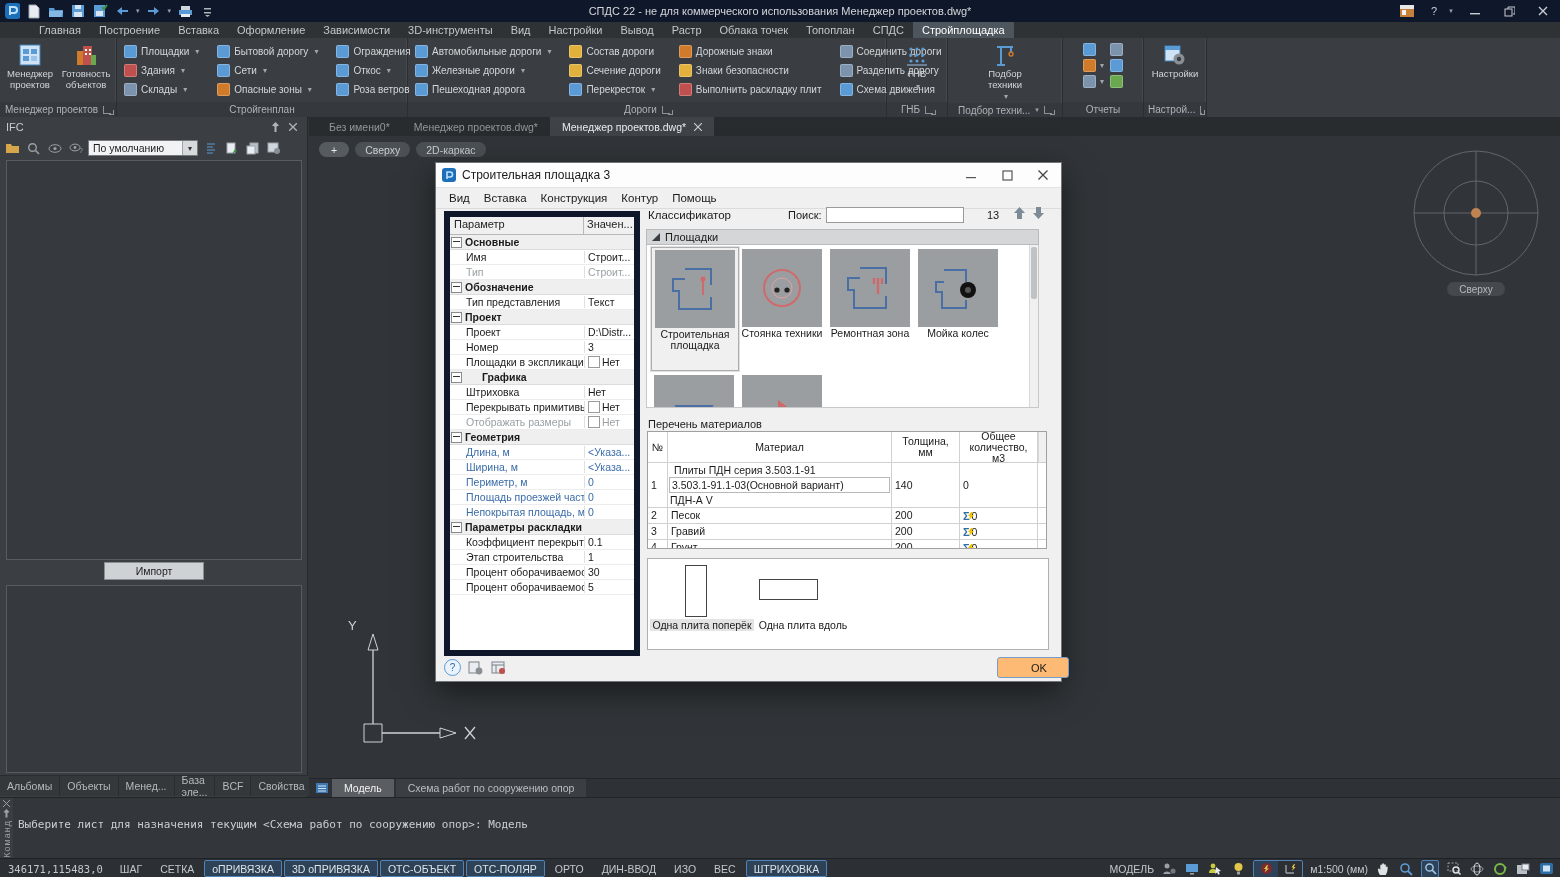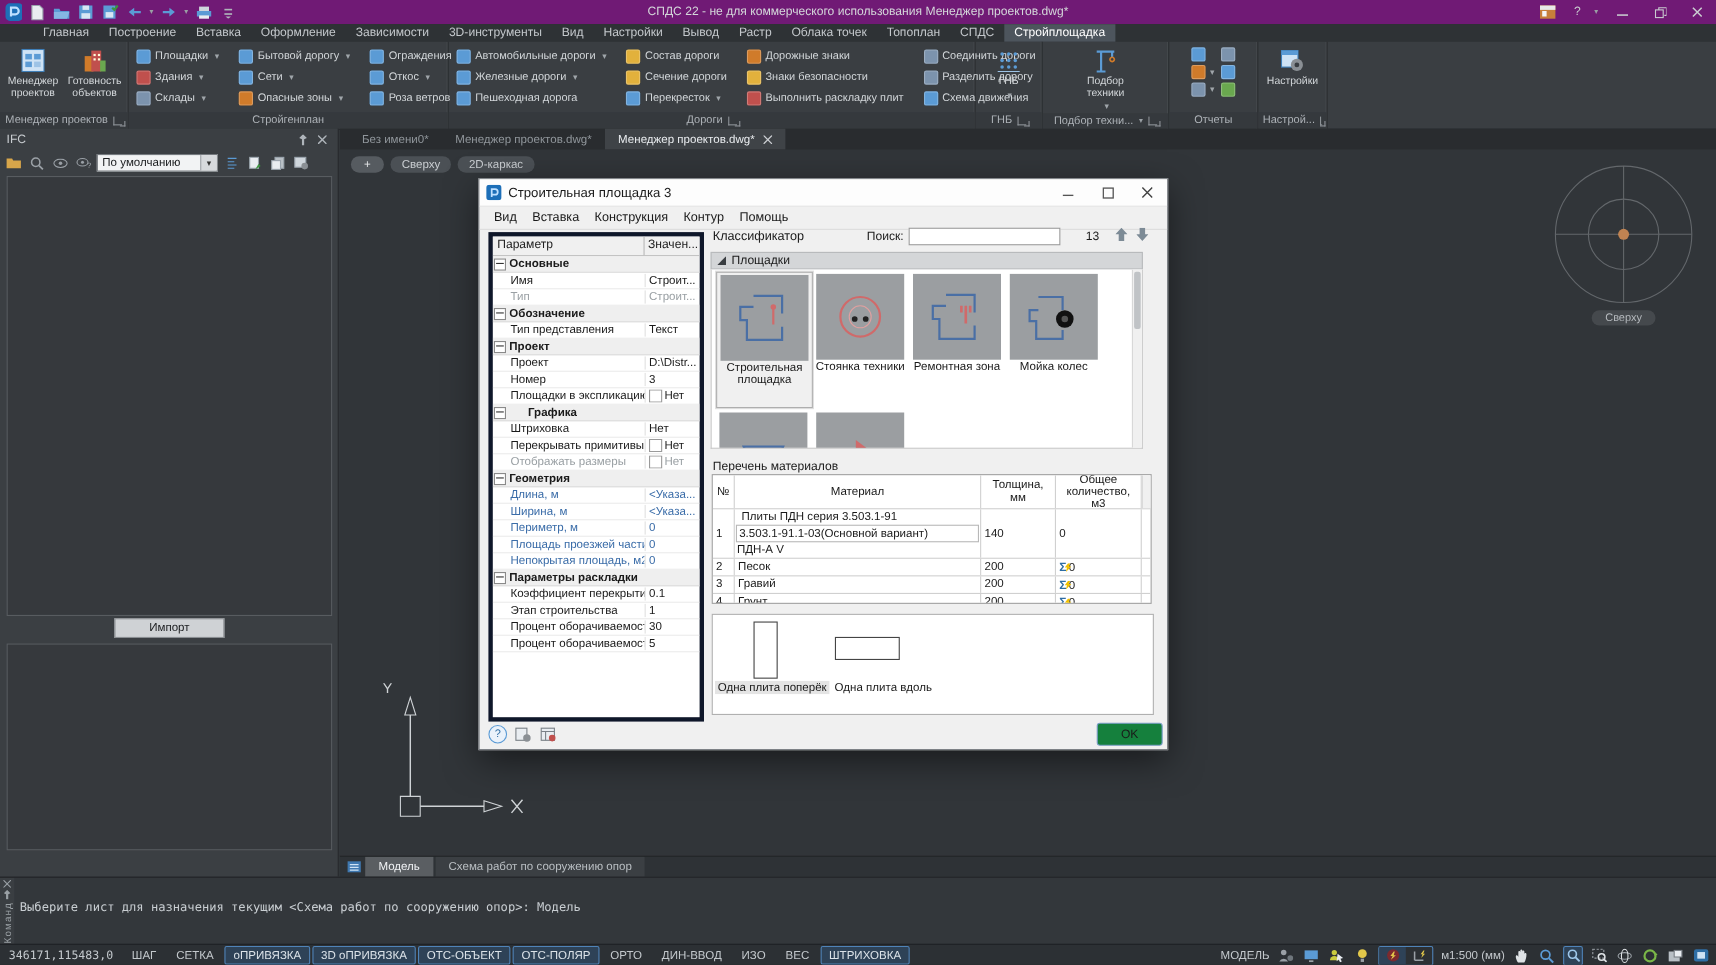--- a/index.html
+++ b/index.html
@@ -1,20 +1,20 @@
 <!DOCTYPE html>
 <html><head>
 <meta charset="utf-8">
 <style>
   html,body{margin:0;padding:0;background:#222;}
   #app{position:relative;width:1560px;height:877px;overflow:hidden;background:#33373a;
        font-family:"Liberation Sans",sans-serif;font-size:11px;color:#d2d6d9;-webkit-font-smoothing:antialiased;}
   .abs{position:absolute;}
   
-  #titlebar{left:0;top:0;width:1560px;height:22px;background:#701a75;border-bottom:1px solid #2a2d30;display:flex;align-items:center;}
+  #titlebar{left:0;top:0;width:1560px;height:22px;background:#0f172a;border-bottom:1px solid #2a2d30;display:flex;align-items:center;}
   .qat{display:flex;align-items:center;gap:6px;padding-left:4px;}
   .qicon{width:16px;height:16px;display:inline-flex;align-items:center;justify-content:center;}
   .tb-title{position:absolute;left:0;right:0;text-align:center;font-size:11px;color:#d4d7da;pointer-events:none;}
   .winbtns{position:absolute;right:0;top:0;height:22px;display:flex;}
   .winbtn{width:34px;height:22px;display:flex;align-items:center;justify-content:center;color:#c9ccd0;}
   .dd-mini{font-size:7px;color:#9aa0a5;}
   
   #tabbar{left:0;top:22px;width:1560px;height:16px;background:#2e3235;display:flex;align-items:stretch;padding-left:30px;box-sizing:border-box;}
   .rtab{padding:1px 9px;font-size:11px;color:#c3c7cb;display:flex;align-items:center;}
   .rtab.active{background:#4d555d;color:#fff;}
@@ -66,21 +66,21 @@
   .wtab.active{background:#5a5e62;color:#f0f2f4;}
   
   #dialog{left:435px;top:162px;width:627px;height:520px;background:#f0f0f0;border:1px solid #70757a;box-shadow:0 10px 30px rgba(0,0,0,.5);color:#1a1a1a;box-sizing:border-box;}
   .dlg-title{height:24px;background:#fdfdfd;display:flex;align-items:center;padding-left:6px;gap:6px;border-bottom:1px solid #e2e2e2;}
   .dlg-title .t{font-size:12px;color:#1a1a1a;}
   .dlg-winbtns{margin-left:auto;display:flex;height:24px;}
   .dlg-winbtn{width:36px;display:flex;align-items:center;justify-content:center;color:#333;}
   .dlg-menu{height:20px;display:flex;align-items:center;padding-left:6px;border-bottom:1px solid #dcdcdc;background:#f0f0f0;}
   .dlg-menu span{padding:0 7px;font-size:11.5px;}
   
-  #params{position:absolute;left:8px;top:48px;width:196px;height:445px;border:4px solid #0f172a;background:#fff;box-sizing:border-box;overflow:hidden;}
+  #params{position:absolute;left:8px;top:48px;width:196px;height:445px;border:6px solid #0f172a;background:#fff;box-sizing:border-box;overflow:hidden;}
   .phead{height:17px;display:flex;background:#f0f0f0;border-bottom:1px solid #b8b8b8;font-size:11px;color:#222;}
   .phead .c1{flex:1;padding:1px 4px;border-right:1px solid #b8b8b8;}
   .phead .c2{width:44px;padding:1px 3px;}
   .prow{height:14px;display:flex;align-items:center;font-size:10.5px;border-bottom:1px solid #ececec;justify-content:center;}
   .prow .plabel{flex:1;padding-left:16px;white-space:nowrap;overflow:hidden;}
   .prow .pval{width:46px;border-left:1px solid #e0e0e0;padding-left:3px;display:flex;align-items:center;gap:2px;white-space:nowrap;overflow:hidden;}
   .prow.pgroup{background:#efefef;font-weight:bold;border-bottom:1px solid #dcdcdc;}
   .prow.pgroup .plabel{padding-left:3px;}
   .expander{width:9px;height:9px;border:1px solid #8a8a8a;background:#fff;position:relative;margin:0 3px 0 1px;flex:none;}
   .expander::after{content:"";position:absolute;left:1px;right:1px;top:3px;height:1px;background:#333;}
@@ -111,21 +111,21 @@
   .mline{height:14px;display:flex;align-items:center;}
   .mline.boxed{border:1px solid #b8b8b8;margin:0 1px;padding-left:2px;}
   .sum{color:#2e6da4;font-weight:bold;font-size:11px;position:relative;margin-right:2px;}
   .bolt{position:absolute;left:5px;top:2px;}
   
   #preview{position:absolute;left:211px;top:395px;width:402px;height:92px;background:#fff;border:1px solid #b0b0b0;box-sizing:border-box;}
   .plate-v{position:absolute;left:37px;top:6px;width:20px;height:50px;border:1px solid #444;}
   .plate-h{position:absolute;left:111px;top:20px;width:57px;height:19px;border:1px solid #444;}
   .plabel1{position:absolute;left:2px;top:60px;width:104px;text-align:center;font-size:10.5px;background:#e4e4e4;}
   .plabel2{position:absolute;left:100px;top:60px;width:110px;text-align:center;font-size:10.5px;}
-  .okbtn{position:absolute;left:561px;top:494px;width:58px;height:19px;background:#15803d;border:1px solid #7a9cc6;border-radius:3px;display:flex;align-items:center;justify-content:center;font-size:11px;}
+  .okbtn{position:absolute;left:561px;top:494px;width:58px;height:19px;background:#fdba74;border:1px solid #7a9cc6;border-radius:3px;display:flex;align-items:center;justify-content:center;font-size:11px;padding-left:12px;}
   .dlg-foot-icons{position:absolute;left:8px;top:496px;display:flex;gap:6px;align-items:center;}
   .helpcirc{width:15px;height:15px;border-radius:50%;border:1px solid #5b9bd5;color:#2e6da4;background:#eaf2fb;display:flex;align-items:center;justify-content:center;font-size:10px;}
   
   #cmd{left:0;top:797px;width:1560px;height:61px;background:#33373b;border-top:1px solid #222528;overflow:hidden;}
   .cmd-strip{position:absolute;left:0;top:0;width:13px;height:61px;background:#3a3e42;display:flex;flex-direction:column;align-items:center;gap:2px;padding-top:2px;box-sizing:border-box;color:#9aa0a5;font-size:8px;}
   .cmd-vtext{writing-mode:vertical-rl;transform:rotate(180deg);font-size:9px;color:#9aa0a5;letter-spacing:1px;}
   .cmd-lines{position:absolute;left:18px;top:-4px;font-family:"DejaVu Sans Mono",monospace;font-size:11px;line-height:12.4px;color:#c9ced2;white-space:pre;}
   
   #status{left:0;top:858px;width:1560px;height:19px;background:#2c3034;border-top:1px solid #1f2225;display:flex;align-items:center;font-size:10.5px;color:#c3c8cc;}
   .coords{font-family:"DejaVu Sans Mono",monospace;font-size:10.5px;padding:0 8px;}
@@ -573,20 +573,29 @@
       <span class="tool">
           <svg width="14" height="13">
             <rect x="1" y="1" width="10" height="9" fill="#cfd6dc" stroke="#9aa4ad"></rect>
             <circle cx="10" cy="9" r="3" fill="#8a8f94"></circle>
           </svg>
         </span>
     </div>
     <div class="treebox"></div>
     <div class="btn-import">Импорт</div>
     <div class="treebox2"></div>
+    <div class="ifc-tabs">
+      <span class="itab">Альбомы</span>
+      <span class="itab">Объекты</span>
+      <span class="itab">Менед...</span>
+      <span class="itab">База эле...</span>
+      <span class="itab">BCF</span>
+      <span class="itab">Свойства</span>
+      <span class="itab active">IFC</span>
+    </div>
   </div>
 
   <div id="doctabs" class="abs">
     <span class="dtab">Без имени0*</span>
     <span class="dtab">Менеджер проектов.dwg*</span>
     <span class="dtab active">
         <span>Менеджер проектов.dwg*</span>
         <svg width="8" height="8">
           <path d="M0 0 L8 8 M8 0 L0 8" stroke="#c9ccd0" stroke-width="1.2"></path>
         </svg>

